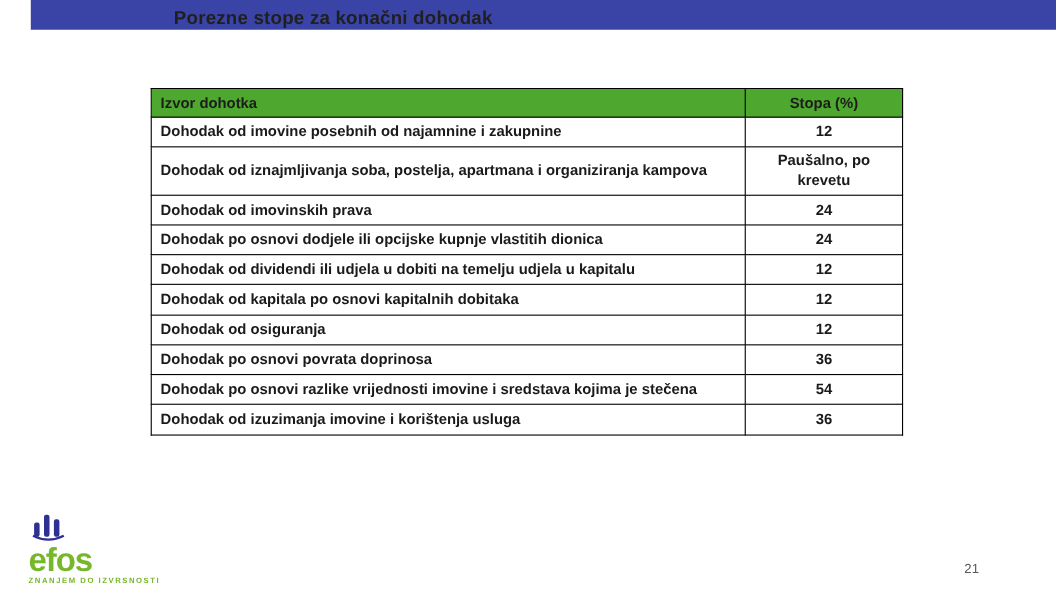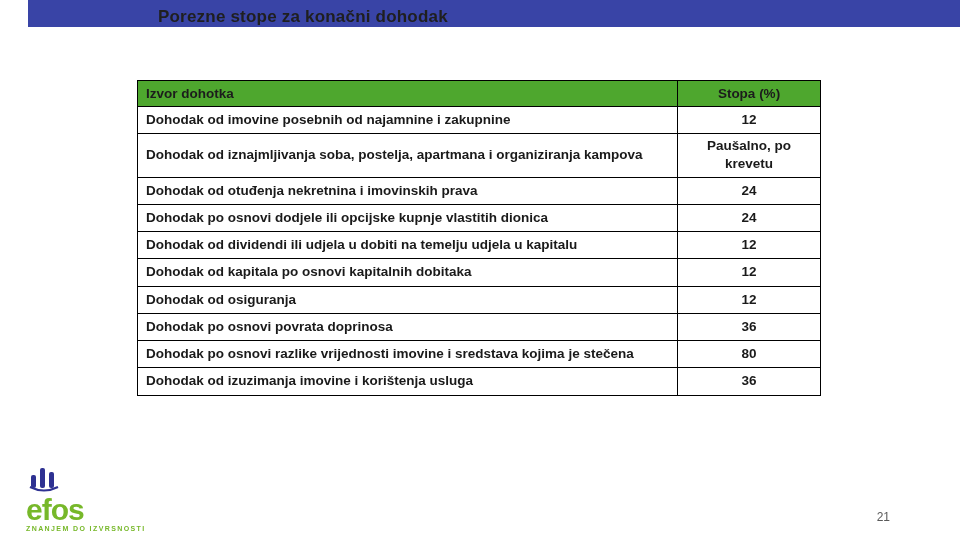--- a/index.html
+++ b/index.html
@@ -131,25 +131,25 @@
           <tr>
             <td class="cell-source">Dohodak od imovine posebnih od najamnine i zakupnine</td>
             <td class="cell-rate">12</td>
           </tr>
 
           <tr>
             <td class="cell-source">Dohodak od iznajmljivanja soba, postelja, apartmana i organiziranja kampova</td>
             <td class="cell-rate">Paušalno, po krevetu</td>
           </tr>
 
-
-          <tr>
-            <td class="cell-source">Dohodak od otuđenja nekretnina i imovinskih prava</td>
+          <tr>
+            <td class="cell-source">Dohodak od imovinskih prava</td>
             <td class="cell-rate">24</td>
           </tr>
+
 
 
           <tr>
             <td class="cell-source">Dohodak po osnovi dodjele ili opcijske kupnje vlastitih dionica</td>
             <td class="cell-rate">24</td>
           </tr>
 
           <tr>
             <td class="cell-source">Dohodak od dividendi ili udjela u dobiti na temelju udjela u kapitalu</td>
             <td class="cell-rate">12</td>
@@ -165,21 +165,21 @@
             <td class="cell-rate">12</td>
           </tr>
 
           <tr>
             <td class="cell-source">Dohodak po osnovi povrata doprinosa</td>
             <td class="cell-rate">36</td>
           </tr>
 
           <tr>
             <td class="cell-source">Dohodak po osnovi razlike vrijednosti imovine i sredstava kojima je stečena</td>
-            <td class="cell-rate">80</td>
+            <td class="cell-rate">54</td>
           </tr>
 
           <tr>
             <td class="cell-source">Dohodak od izuzimanja imovine i korištenja usluga</td>
             <td class="cell-rate">36</td>
           </tr>
         </tbody>
     </table>
   </div>
 

